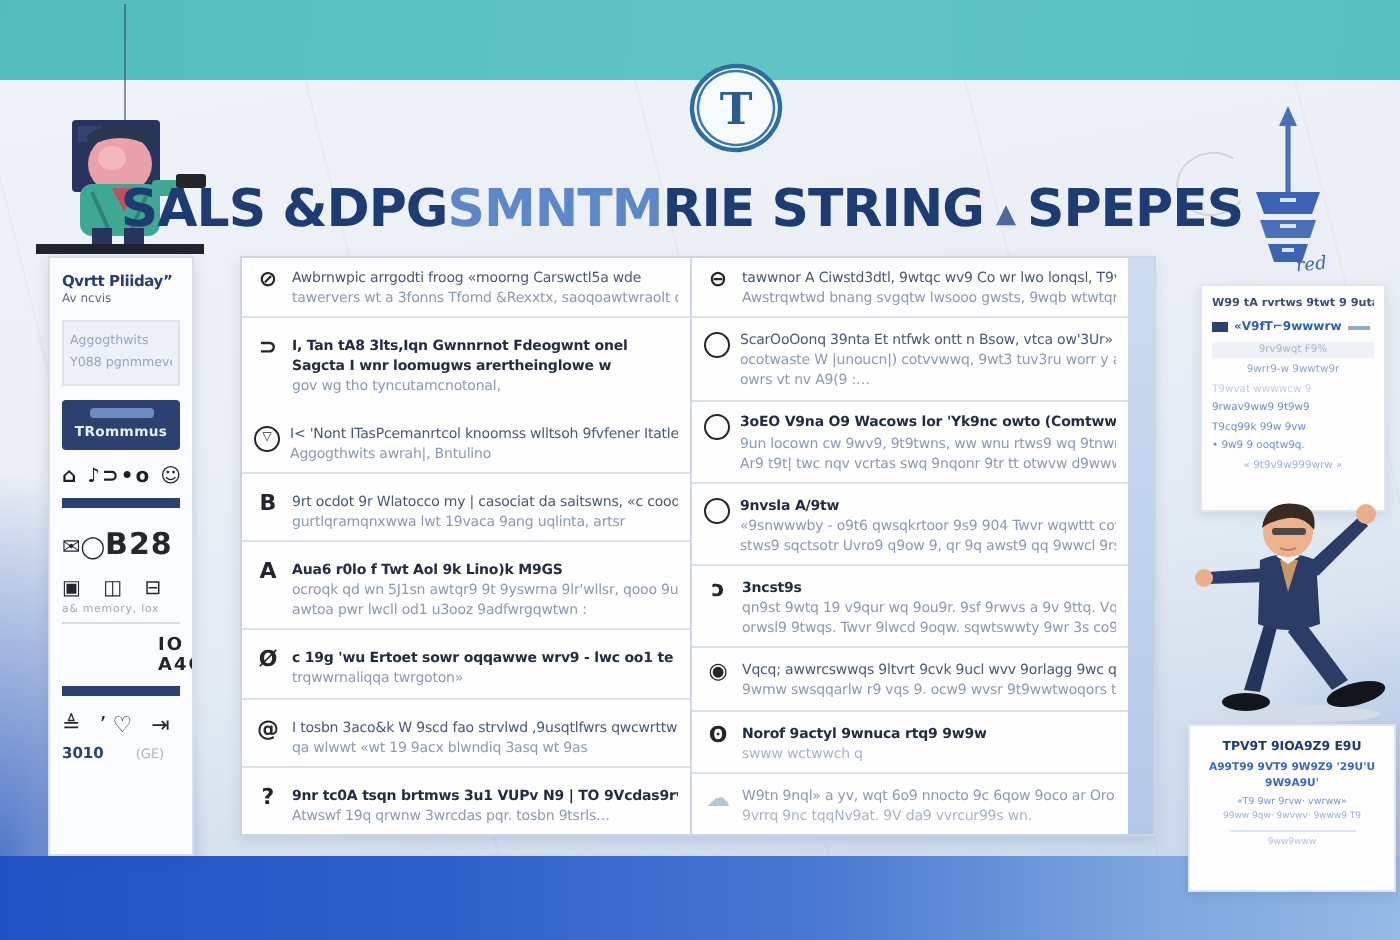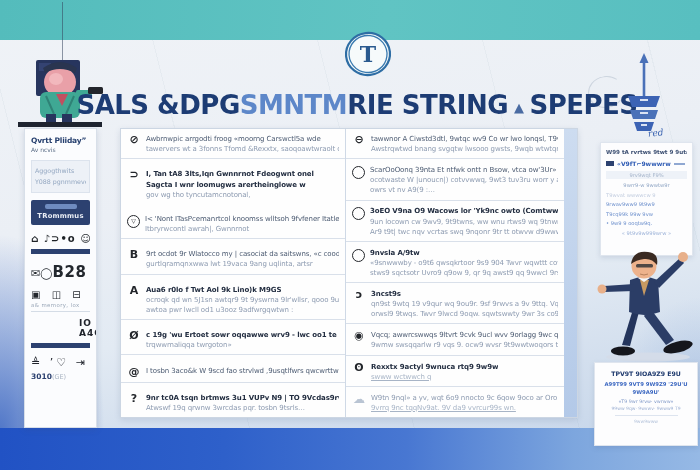--- a/index.html
+++ b/index.html
@@ -9,21 +9,21 @@
   .left-glow{position:absolute;left:0;top:130px;width:130px;height:300px;background:radial-gradient(130% 105% at 0% 100%,rgba(47,92,190,.8),rgba(47,92,190,0) 62%);}
   .right-glow{position:absolute;right:0;top:240px;width:120px;height:200px;background:radial-gradient(120% 110% at 100% 100%,rgba(110,150,210,.45),rgba(110,150,210,0) 65%);}
   .creases{position:absolute;left:0;top:0;width:700px;height:430px;background:repeating-linear-gradient(76deg,transparent 0 82px,rgba(120,150,165,.07) 82px 83px,transparent 83px 160px);}
   .teal-band{position:absolute;left:0;top:0;width:700px;height:40px;background:linear-gradient(95deg,#54bcbc,#60c4c3 55%,#58bfc0);}
   .bottom-band{position:absolute;left:0;top:428px;width:700px;height:42px;background:linear-gradient(90deg,#2152c4 0%,#2e60ca 32%,#4877d2 58%,#7da6de 82%,#96b9e5 100%);}
   .hang-line{position:absolute;left:62px;top:2px;width:1px;height:64px;background:rgba(55,70,95,.55);}
 
   
   .logo{position:absolute;left:341px;top:26px;width:54px;height:56px;}
   
-  .title-row{position:absolute;left:116px;top:86px;width:478px;height:38px;display:flex;align-items:center;justify-content:center;}
+  .title-row{position:absolute;left:100px;top:86px;width:478px;height:38px;display:flex;align-items:center;justify-content:center;}
   .title-sketch{margin-right:4px;opacity:.85;}
   .title-text{font-weight:800;font-size:26px;letter-spacing:-.5px;white-space:nowrap;}
   .seg.dark{color:#1d3c74;} .seg.light{color:#5d87c9;}
   .seg.tri{font-size:13px;color:#4a6ba2;padding:0 6px;vertical-align:2px;}
 
   
   .mascot-left{position:absolute;left:16px;top:54px;width:102px;height:76px;}
 
   
   .sidebar{position:absolute;left:24px;top:128px;width:73px;height:300px;background:#fbfcfe;border:1px solid #d8dfe9;box-shadow:0 2px 6px rgba(60,80,120,.18);box-sizing:border-box;padding:7px 6px;overflow:hidden;}
@@ -38,42 +38,42 @@
   .sb-bar{margin-top:5px;height:5px;background:#2c4170;}
   .sb-b28{margin-top:9px;font-size:11px;color:#23282e;white-space:nowrap;}
   .sb-b28 .big{font-size:15px;font-weight:700;letter-spacing:.5px;}
   .sb-doodle2{margin-top:8px;font-size:10px;color:#23262c;letter-spacing:4px;white-space:nowrap;}
   .sb-cap{margin-top:2px;font-size:5.4px;color:#9aa7b8;letter-spacing:.4px;white-space:nowrap;}
   .sb-div{margin-top:3px;height:1px;background:#d4dce6;}
   .sb-row3{margin-top:6px;display:flex;align-items:center;gap:4px;}
   .sb-row3 .txt{font-size:9px;font-weight:700;color:#20242c;letter-spacing:1px;margin-left:48px;}
   .sb-wallet{width:16px;height:13px;background:#26262e;border-radius:2px;}
   .sb-doodle4{margin-top:8px;font-size:11px;color:#20242c;letter-spacing:3px;white-space:nowrap;}
-  .sb-row5{margin-top:3px;display:flex;align-items:center;gap:0;}
+  .sb-row5{margin-top:3px;display:flex;align-items:center;gap:16px;}
   .sb-row5 .num{font-size:7.5px;font-weight:700;color:#2c4170;}
   .sb-row5 .badge{font-size:6.5px;color:#a9b4c2;}
 
   
   .main-panel{position:absolute;left:120px;top:128px;width:458px;height:290px;background:#fefefe;border:1px solid #ccd6e3;box-sizing:border-box;box-shadow:0 2px 6px rgba(60,80,120,.15);}
   .edge-strip{position:absolute;right:0;top:0;bottom:0;width:13px;background:linear-gradient(180deg,#cddcf0,#b3c9e8);}
   .col{position:absolute;top:0;bottom:0;display:flex;flex-direction:column;justify-content:space-between;overflow:hidden;}
   .col-left{left:0;width:224px;border-right:1px solid #cfd9e6;}
   .col-right{left:225px;right:13px;}
   .item{display:flex;gap:5px;padding:5px 6px 4px 6px;border-bottom:1px solid #d9e0ea;}
   .item.nb{border-bottom:none;}
   .item:last-child{border-bottom:none;}
   .ficon{flex:0 0 14px;width:14px;text-align:center;font-size:11px;line-height:12px;font-weight:700;color:#23262b;}
   .ficon.circle{flex-basis:11px;width:11px;height:11px;border:1.5px solid #23262b;border-radius:50%;font-size:6px;line-height:10px;margin-top:1px;}
   .ficon.cloud{color:#b9c4d3;font-weight:400;font-size:12px;}
   .lines{min-width:0;}
   .ln{font-size:7px;line-height:1.45;letter-spacing:-.1px;white-space:nowrap;overflow:hidden;}
   .ln.s{font-weight:700;color:#222d40;}
   .ln.n{color:#4a5970;}
   .ln.m{color:#8c9ab0;}
-  .ln.f{color:#a7b4c6;text-decoration:underline;}
+  .ln.f{color:#a7b4c6;}
 
   
   .pin{position:absolute;left:618px;top:50px;width:52px;height:92px;}
   .pin-label{position:absolute;left:648px;top:128px;font-size:9px;font-style:italic;color:#3b63b0;transform:rotate(-6deg);font-family:"DejaVu Serif","Liberation Serif",serif;}
   .sketch-circle{position:absolute;left:588px;top:76px;width:34px;height:30px;border:1.5px solid #cdd5df;border-right-color:transparent;border-radius:50%;transform:rotate(-10deg);}
   .rcard{position:absolute;background:#fdfdfe;border:1px solid #dfe5ee;box-shadow:0 2px 5px rgba(60,80,120,.15);box-sizing:border-box;}
   .rcard-top{left:600px;top:142px;width:93px;height:114px;padding:6px 5px;}
   .rc-head{font-size:5.6px;font-weight:700;color:#3c4f72;white-space:nowrap;overflow:hidden;}
   .rc-link{margin-top:5px;display:flex;align-items:center;gap:3px;}
   .rc-link .blk{width:8px;height:5px;background:#2c4170;flex:none;}
@@ -188,21 +188,21 @@
         <div class="lines">
             <div class="ln s">I, Tan tA8 3lts,Iqn Gwnnrnot Fdeogwnt onel</div>
             <div class="ln s">Sagcta I wnr loomugws arertheinglowe w</div>
             <div class="ln m">gov wg tho tyncutamcnotonal,</div>
           </div>
       </div>
       <div class="item">
         <span class="ficon circle">▽</span>
         <div class="lines">
             <div class="ln n">I&lt; 'Nont ITasPcemanrtcol knoomss wlltsoh 9fvfener Itatlevy</div>
-            <div class="ln m">Itbryrwcontl awrah|, Gwnnrnot</div>
+            <div class="ln m">Aggogthwits awrah|, Bntulino</div>
           </div>
       </div>
       <div class="item">
         <span class="ficon">B</span>
         <div class="lines">
             <div class="ln n">9rt ocdot 9r Wlatocco my | casociat da saitswns, «c coodos st9ft</div>
             <div class="ln m">gurtlqramqnxwwa lwt 19vaca 9ang uqlinta, artsr</div>
           </div>
       </div>
       <div class="item">
@@ -217,20 +217,21 @@
         <span class="ficon">Ø</span>
         <div class="lines">
             <div class="ln s">c 19g 'wu  Ertoet sowr oqqawwe   wrv9 - lwc oo1 te 9a 9tatw9t9</div>
             <div class="ln m">trqwwrnaliqqa twrgoton»</div>
           </div>
       </div>
       <div class="item">
         <span class="ficon">@</span>
         <div class="lines">
             <div class="ln n">I tosbn 3aco&amp;k W 9scd fao strvlwd ,9usqtlfwrs qwcwrttw</div>
+            <div class="ln m">qa wlwwt «wt 19 9acx blwndiq 3asq wt 9as</div>
           </div>
       </div>
       <div class="item">
         <span class="ficon">?</span>
         <div class="lines">
             <div class="ln s">9nr tc0A tsqn brtmws 3u1  VUPv N9 | TO 9Vcdas9rv9wnqbsctor</div>
             <div class="ln m">Atwswf 19q qrwnw 3wrcdas pqr. tosbn 9tsrls…</div>
           </div>
       </div>
     </div>
@@ -278,21 +279,21 @@
       <div class="item">
         <span class="ficon">◉</span>
         <div class="lines">
             <div class="ln n">Vqcq; awwrcswwqs 9ltvrt 9cvk 9ucl wvv 9orlagg 9wc qqqrtwwn.</div>
             <div class="ln m">9wmw swsqqarlw r9 vqs 9. ocw9 wvsr 9t9wwtwoqors t9tUst. 9s9.</div>
           </div>
       </div>
       <div class="item">
         <span class="ficon">ʘ</span>
         <div class="lines">
-            <div class="ln s">Rexxtx 9actyl 9wnuca   rtq9 9w9w</div>
+            <div class="ln s">Norof 9actyl 9wnuca   rtq9 9w9w</div>
             <div class="ln f">swww wctwwch q</div>
           </div>
       </div>
       <div class="item">
         <span class="ficon cloud">☁</span>
         <div class="lines">
             <div class="ln m">W9tn 9nql» a yv, wqt 6o9 nnocto 9c  6qow 9oco ar Oro 9tqrwy</div>
             <div class="ln f">9vrrq 9nc tqqNv9at. 9V da9  vvrcur99s wn.</div>
           </div>
       </div>

